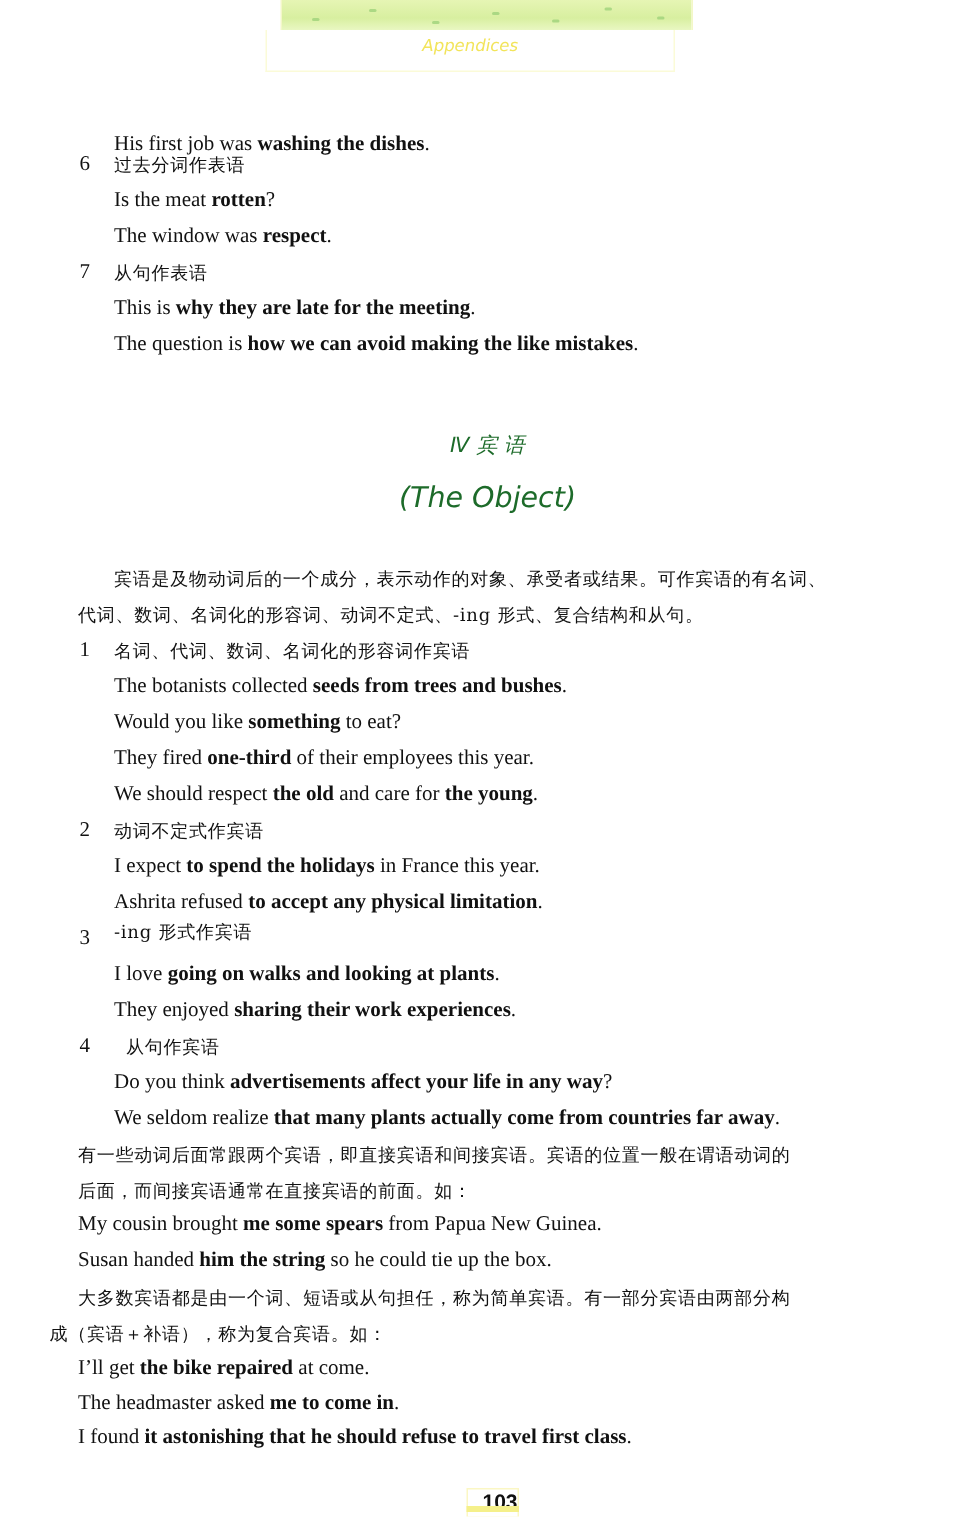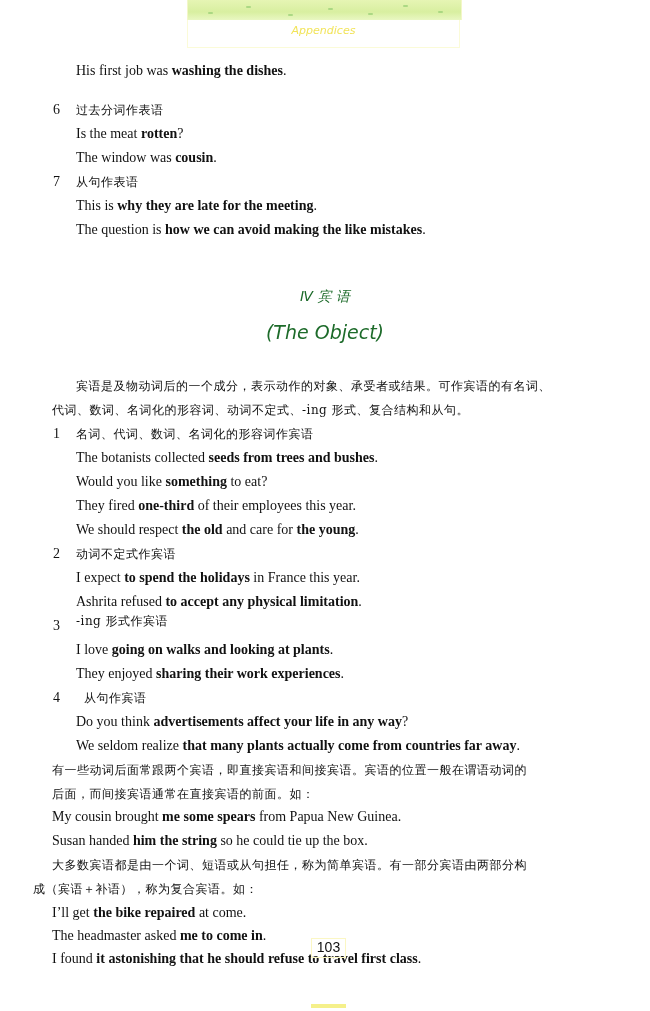--- a/index.html
+++ b/index.html
@@ -7,65 +7,65 @@
     width: 650px; height: 1011px; background: #ffffff; position: relative; overflow: hidden;
     font-family: "Liberation Serif", "DejaVu Serif", serif; color: #111;
   }
   .header-band {
     position: absolute; left: 187px; top: 0; width: 273px; height: 20px;
     background: linear-gradient(180deg, #e6f5b4 0%, #d8efa0 60%, #e9f7c2 100%);
     border-left: 1px solid #f3f7c8; border-right: 1px solid #f3f7c8;
   }
   .header-band .dot { position: absolute; width: 5px; height: 2px; border-radius: 2px; background: #9fd27a; opacity: .8; }
   .header-box {
-    position: absolute; left: 187px; top: 20px; width: 273px; height: 28px;
+    position: absolute; left: 177px; top: 20px; width: 273px; height: 28px;
     border: 1px solid #fbfbd8; border-top: none; box-sizing: border-box;
   }
   .header-title {
     position: absolute; left: 0; right: 0; top: 4px; text-align: center;
     font-family: "DejaVu Sans", sans-serif; font-style: italic; font-size: 11px; color: #f2e45a;
   }
   .line {
     position: absolute; font-size: 14px; line-height: 18px; white-space: nowrap;
   }
   .num { position: absolute; font-size: 14px; line-height: 18px; }
   b { font-weight: bold; }
   .cn { font-family: "DejaVu Serif", serif; font-size: 12px; letter-spacing: 0.5px; }
   .section-title {
     position: absolute; left: 0; width: 650px; text-align: center; color: #1d6b2a;
     font-family: "DejaVu Sans", sans-serif; font-style: italic;
   }
   .page-num {
-    position: absolute; left: 311px; top: 938px; width: 35px; height: 20px;
-    text-align: center; font-family: "Liberation Sans", sans-serif; font-weight: normal; font-size: 14px;
+    position: absolute; left: 311px; top: 992px; width: 35px; height: 20px;
+    text-align: right; font-family: "Liberation Sans", sans-serif; font-weight: bold; font-size: 14px;
     border: 1px solid #fbf7c4; box-sizing: border-box; line-height: 16px;
   }
   .page-num-bar { position: absolute; left: 311px; top: 1004px; width: 35px; height: 4px; background: #f5f08a; }
 </style>
 </head>
 <body>
 
 <div class="header-band">
   <span class="dot" style="left:20px;top:12px"></span>
   <span class="dot" style="left:58px;top:6px"></span>
   <span class="dot" style="left:100px;top:14px"></span>
   <span class="dot" style="left:140px;top:8px"></span>
   <span class="dot" style="left:180px;top:13px"></span>
   <span class="dot" style="left:215px;top:5px"></span>
   <span class="dot" style="left:250px;top:11px"></span>
 </div>
 <div class="header-box">
   <div class="header-title">Appendices</div>
 </div>
 
-<div class="line" style="left:76px;top:62px"><span>His first job was </span><b>washing the dishes</b><span>.</span></div>
+<div class="line" style="left:76px;top:88px"><span>His first job was </span><b>washing the dishes</b><span>.</span></div>
 <div class="num" style="left:53px;top:101px">6</div>
 <div class="line cn" style="left:76px;top:101px">过去分词作表语</div>
 <div class="line" style="left:76px;top:125px"><span>Is the meat </span><b>rotten</b><span>?</span></div>
-<div class="line" style="left:76px;top:149px"><span>The window was </span><b>cousin</b><span>.</span></div>
+<div class="line" style="left:76px;top:149px"><span>The window was </span><b>respect</b><span>.</span></div>
 <div class="num" style="left:53px;top:173px">7</div>
 <div class="line cn" style="left:76px;top:173px">从句作表语</div>
 <div class="line" style="left:76px;top:197px"><span>This is </span><b>why they are late for the meeting</b><span>.</span></div>
 <div class="line" style="left:76px;top:221px"><span>The question is </span><b>how we can avoid making the like mistakes</b><span>.</span></div>
 
 <div class="section-title" style="top:288px;font-size:14px">Ⅳ 宾  语</div>
 <div class="section-title" style="top:321px;font-size:19px">(The Object)</div>
 
 <div class="line cn" style="left:76px;top:377px">宾语是及物动词后的一个成分，表示动作的对象、承受者或结果。可作宾语的有名词、</div>
 <div class="line cn" style="left:52px;top:401px">代词、数词、名词化的形容词、动词不定式、-ing 形式、复合结构和从句。</div>

